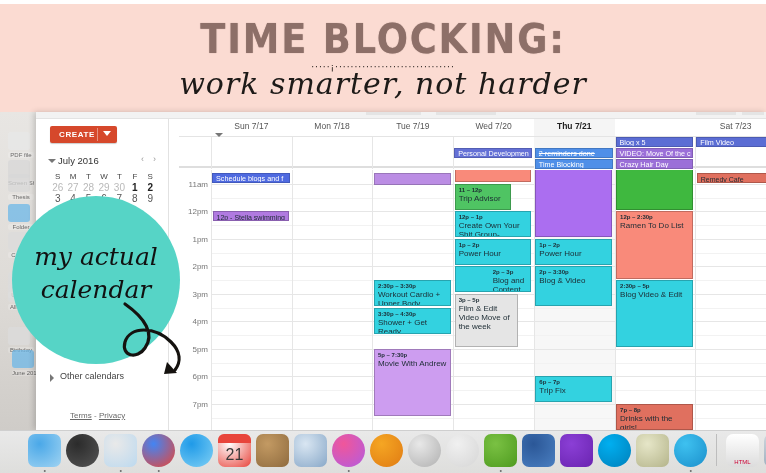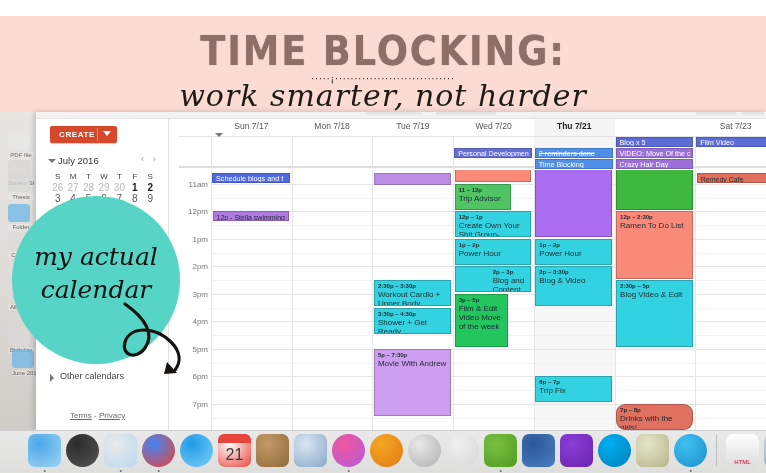--- a/index.html
+++ b/index.html
@@ -5,21 +5,21 @@
   * { box-sizing: border-box; margin:0; padding:0; }
   html,body { width:766px; height:473px; overflow:hidden; }
   body {
     font-family: "Liberation Sans", sans-serif;
     background:#ffffff;
     position:relative;
   }
 
   
   .banner {
-    position:absolute; left:0; top:16px; width:766px; height:112px;
+    position:absolute; left:0; top:4px; width:766px; height:112px;
     background:#fbdbd2;
     overflow:hidden;
   }
   .banner-title {
     position:absolute; left:0; top:12px; width:766px;
     text-align:center;
     font-family:"DejaVu Sans", sans-serif;
     font-weight:bold;
     font-size:40px;
     letter-spacing:2px;
@@ -435,21 +435,21 @@
           <span class="n">Create Own Your Shit Group- Prepare</span>
         </div>
         <div class="ev" style="left: 275.643px; width: 76.7143px; top: 68.75px; height: 26px; background: rgb(51, 210, 224);">
           <span class="t">1p – 2p</span>
           <span class="n">Power Hour</span>
         </div>
         <div class="ev" style="left: 275.643px; width: 76.7143px; top: 96.25px; height: 26px; background: rgb(51, 210, 224); padding-left: 37px;">
           <span class="t">2p – 3p</span>
           <span class="n">Blog and Content organize</span>
         </div>
-        <div class="ev" style="left: 275.643px; width: 53px; top: 123.75px; height: 53.5px; background: #22c55e;">
+        <div class="ev" style="left: 275.643px; width: 63px; top: 123.75px; height: 53.5px; background: #e5e5e5;">
           <span class="t">3p – 5p</span>
           <span class="n">Film &amp; Edit Video Move of the week</span>
         </div>
         <div class="ev" style="left: 356.357px; width: 76.7143px; top: -5.5px; height: 72.75px; background: rgb(171, 110, 240);"></div>
         <div class="ev" style="left: 356.357px; width: 76.7143px; top: 68.75px; height: 26px; background: rgb(51, 210, 224);">
           <span class="t">1p – 2p</span>
           <span class="n">Power Hour</span>
         </div>
         <div class="ev" style="left: 356.357px; width: 76.7143px; top: 96.25px; height: 39.75px; background: rgb(51, 210, 224);">
           <span class="t">2p – 3:30p</span>
@@ -461,21 +461,21 @@
         </div>
         <div class="ev" style="left: 437.071px; width: 76.7143px; top: -5.5px; height: 45.25px; background: rgb(63, 184, 63);"></div>
         <div class="ev" style="left: 437.071px; width: 76.7143px; top: 41.25px; height: 67.25px; background: rgb(249, 138, 122);">
           <span class="t">12p – 2:30p</span>
           <span class="n">Ramen To Do List</span>
         </div>
         <div class="ev" style="left: 437.071px; width: 76.7143px; top: 110px; height: 67.25px; background: rgb(51, 210, 224);">
           <span class="t">2:30p – 5p</span>
           <span class="n">Blog Video &amp; Edit</span>
         </div>
-        <div class="ev" style="left: 437.071px; width: 76.7143px; top: 233.75px; height: 26px; background: rgb(224, 112, 95); border-radius: 9px;">
+        <div class="ev" style="left: 437.071px; width: 76.7143px; top: 233.75px; height: 26px; background: rgb(224, 112, 95);">
           <span class="t">7p – 8p</span>
           <span class="n">Drinks with the girls!</span>
         </div>
         <div class="ev" style="left: 517.786px; width: 76.7143px; top: 2.75px; height: 10px; background: rgb(224, 112, 95); line-height: 9px; font-size: 7px;">Remedy Cafe</div>
       </div>
   </div>
 </div>
 
 <div class="badge">
   <div class="badge-txt">

